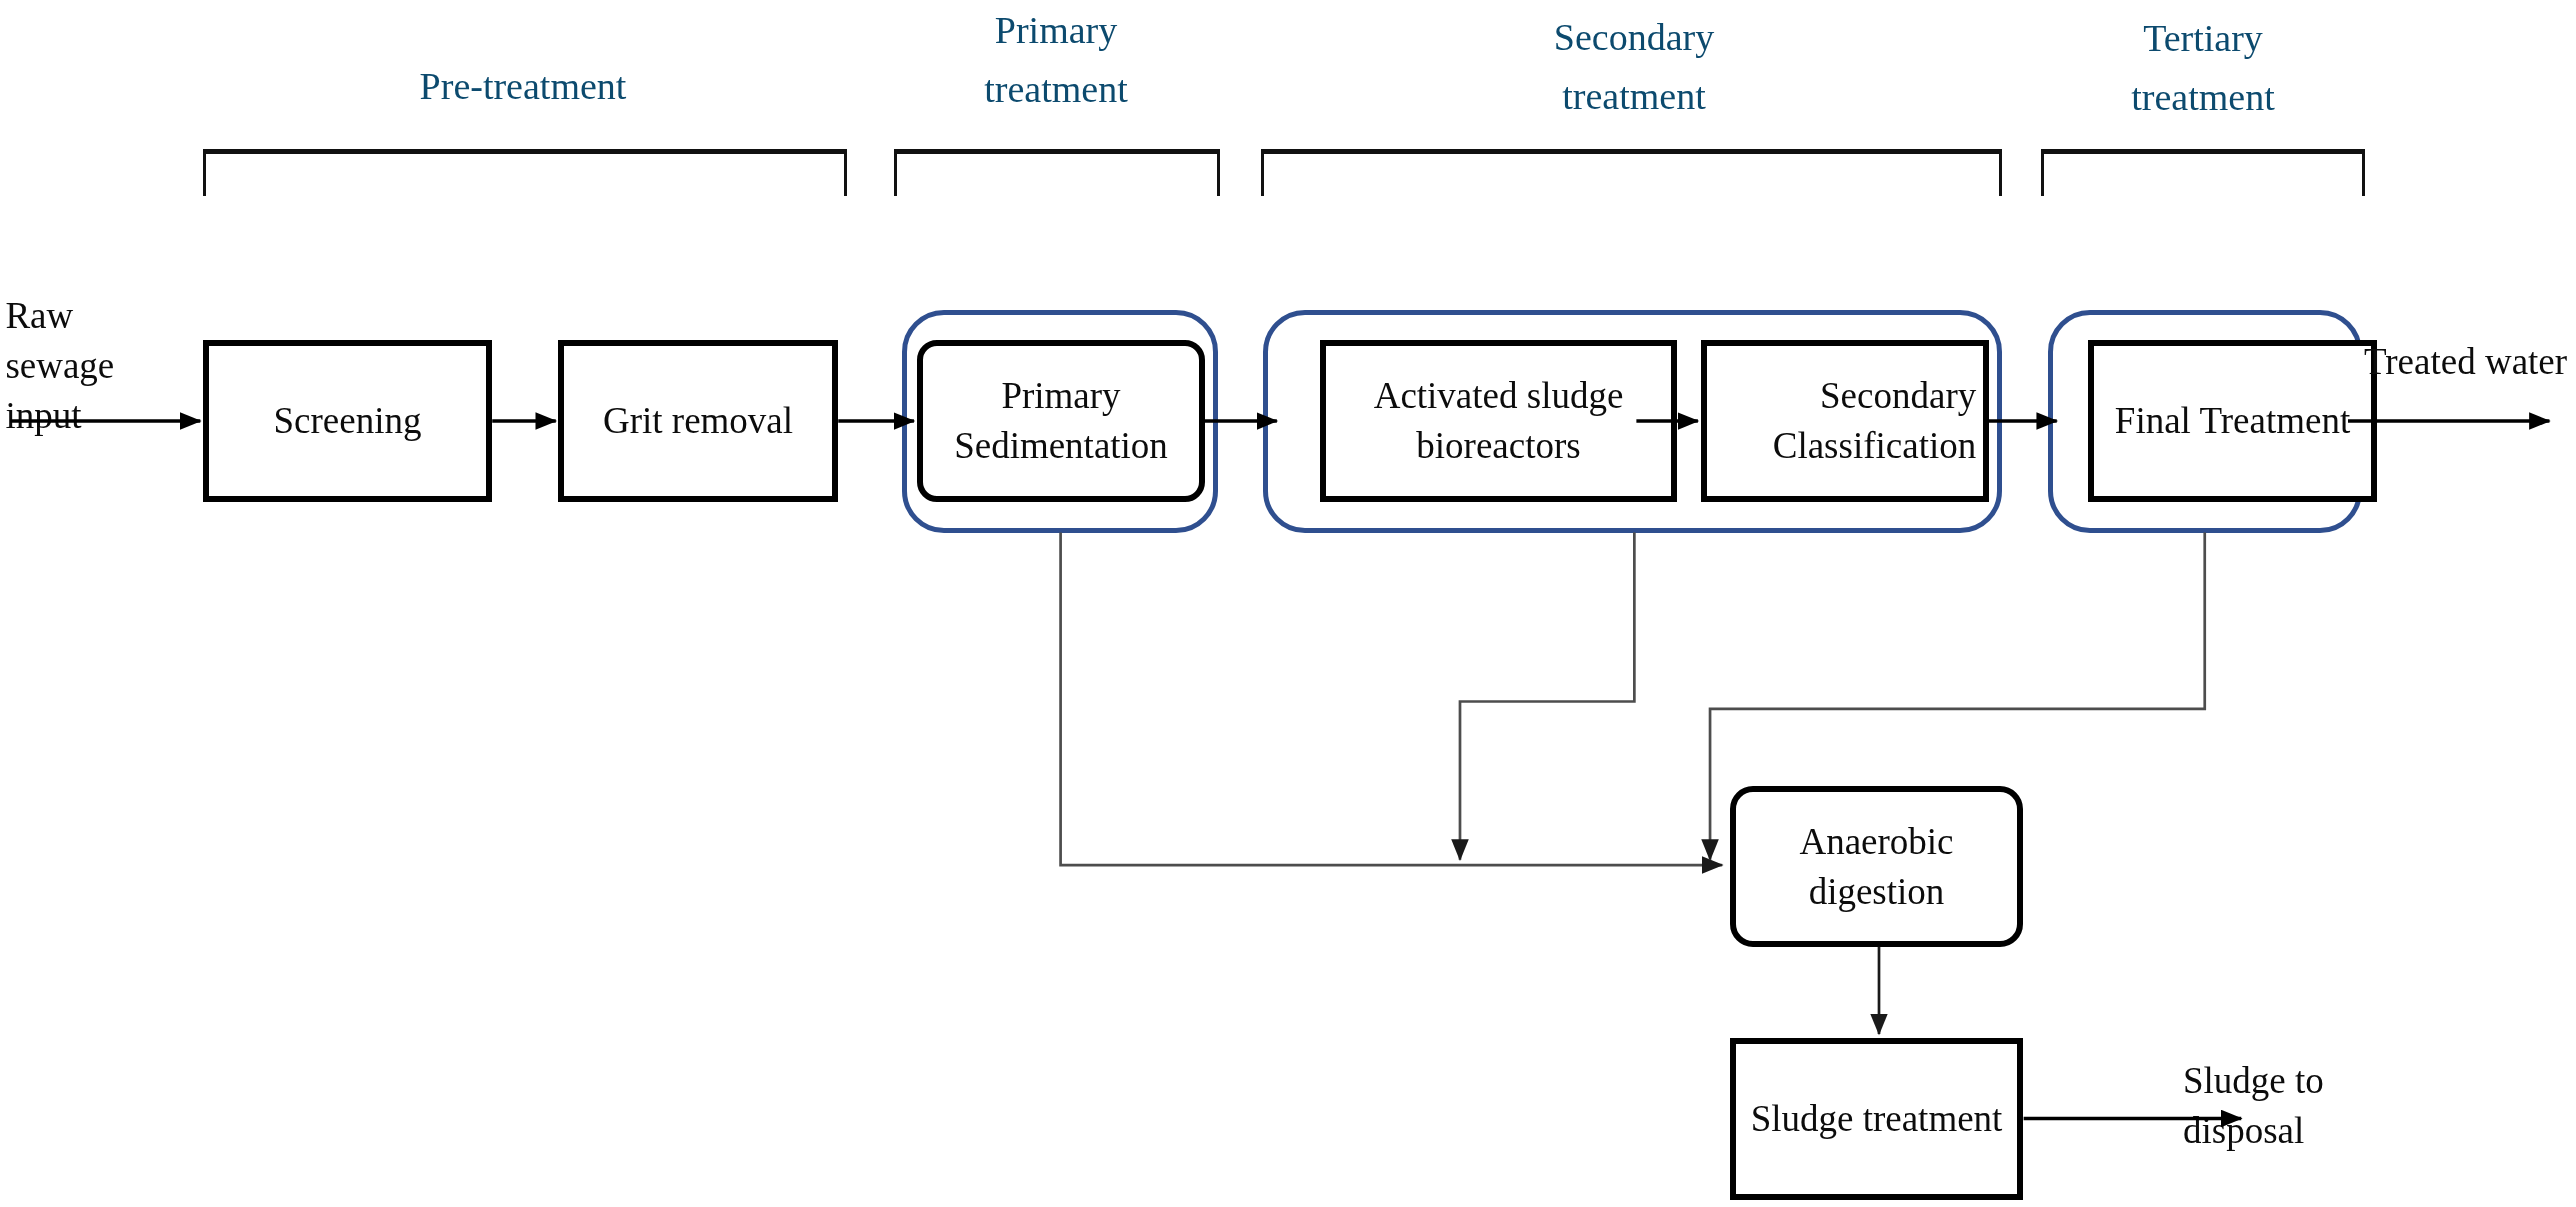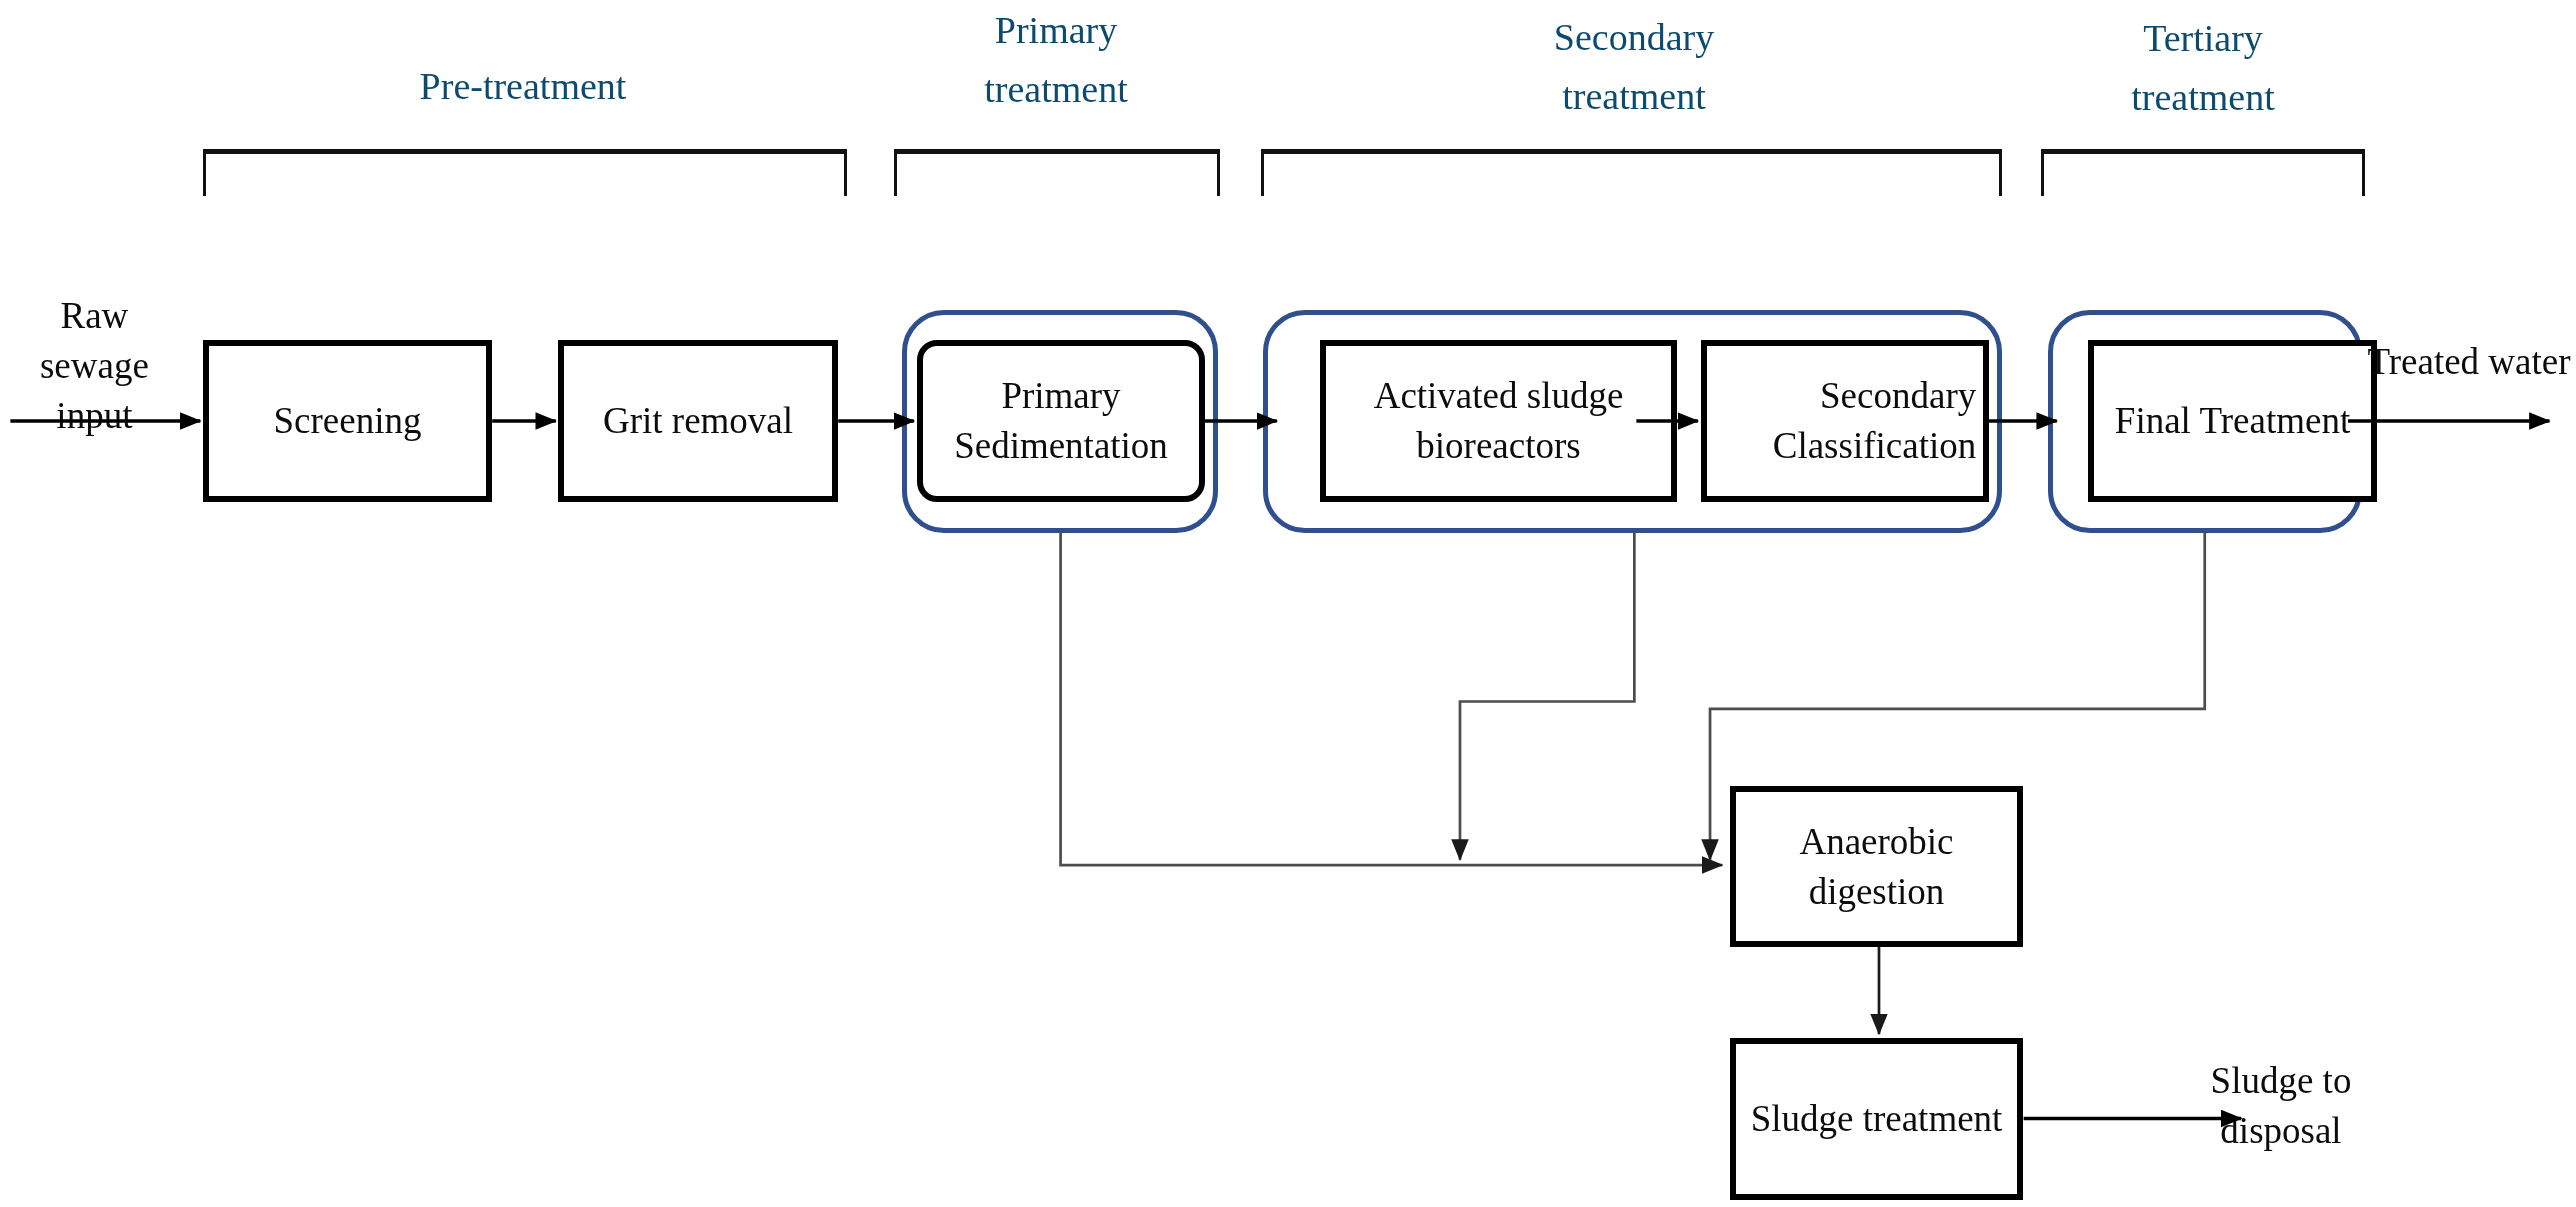--- a/index.html
+++ b/index.html
@@ -72,27 +72,26 @@
     font-size: 37px;
     line-height: 50px;
     padding: 0 6.8px;
   }
   .box.screening   { left: 203px;  top: 340px;  width: 289px; height: 162px; }
   .box.grit        { left: 558px;  top: 340px;  width: 280px; height: 162px; }
   .box.primsed     { left: 917px; top: 340px;  width: 288px; height: 162px; border-radius: 20px; }
   .box.activated   { left: 1280px; top: 340px;  width: 357px; height: 162px; margin-left: 40px; }
   .box.secclass    { left: 1701px; top: 340px;  width: 288px; height: 162px; text-align: right; }
   .box.finaltreat  { left: 2060px; top: 340px;  width: 289px; height: 162px; margin-left: 28px; }
-  .box.anaerobic   { left: 1730px; top: 786px; width: 293px; height: 161px; }
+  .box.anaerobic   { left: 1730px; top: 786px; width: 293px; height: 161px; border-radius: 23px; }
   .box.sludge      { left: 1730px; top: 1038px; width: 293px; height: 162px; }
 
   
   .float-label {
     position: absolute;
-    text-align: center;
     font-size: 37px;
     line-height: 50px;
     color: #0c0c0c;
   }
   .float-label.raw      { left: 5.4px;    top: 291px;  width: 178px; }
   .float-label.treated  { left: 2364px; top: 337px;  width: 210px; white-space: nowrap; }
   .float-label.disposal { left: 2183px; top: 1056px; width: 196px; }
 
   
   svg.wires {

